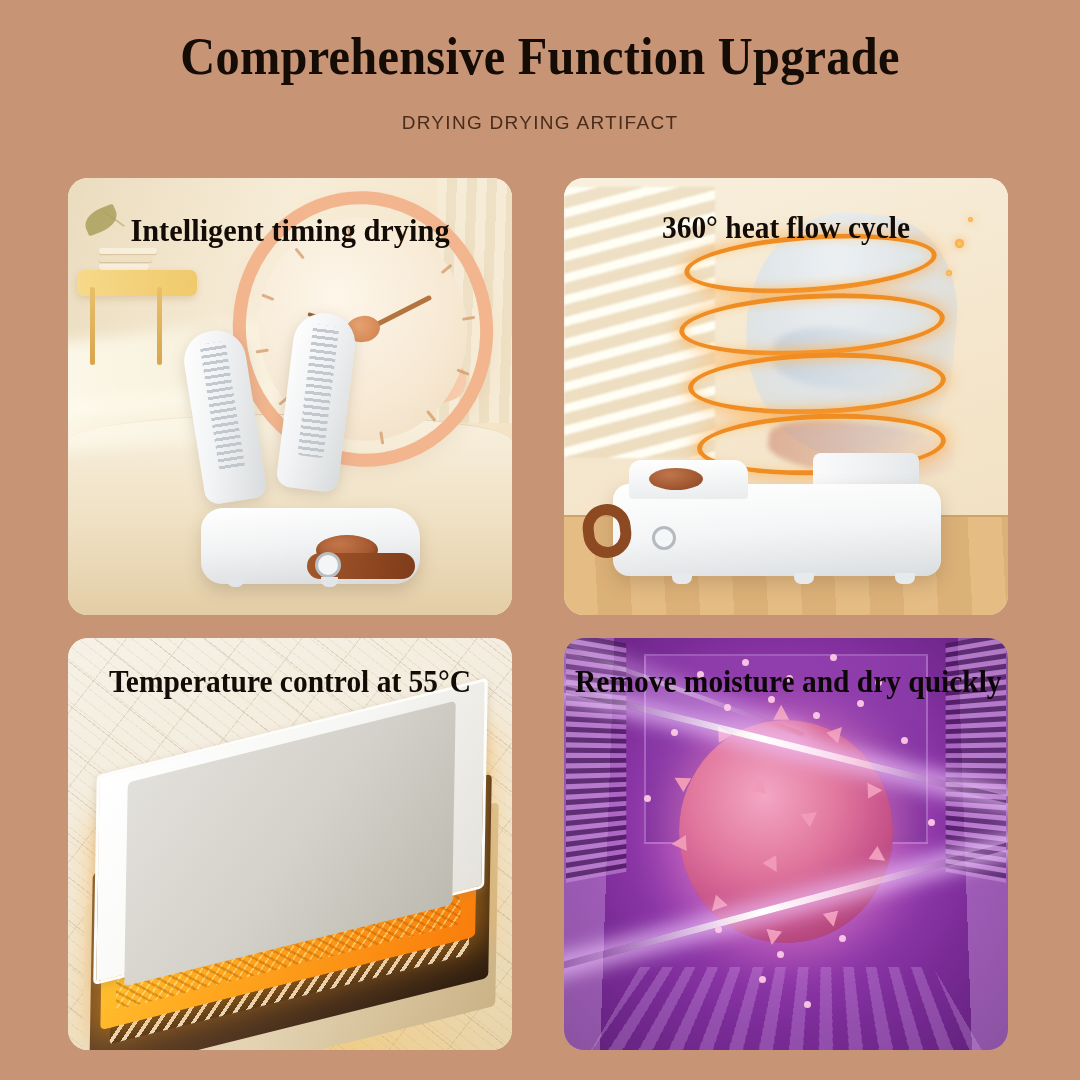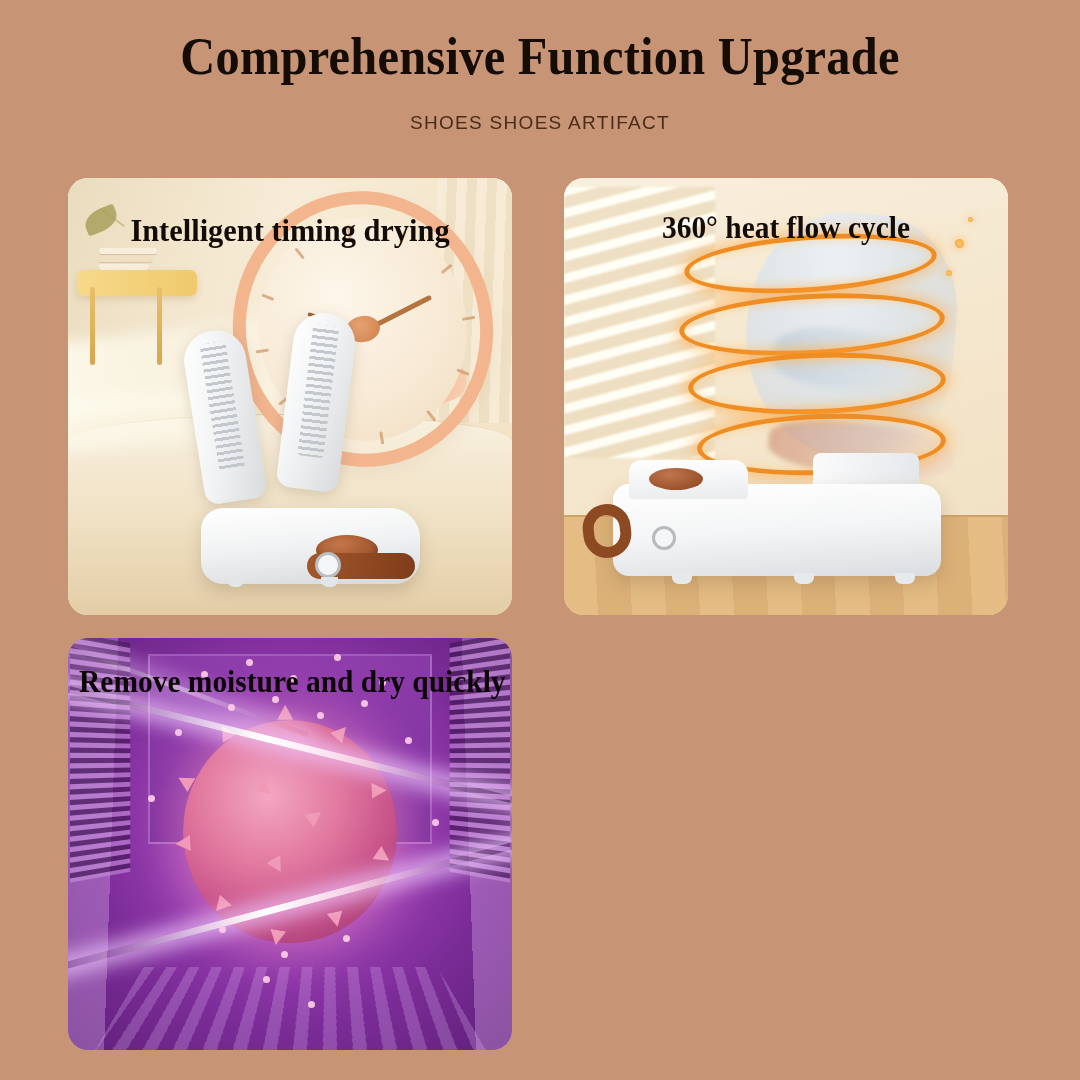--- a/index.html
+++ b/index.html
@@ -390,21 +390,21 @@
   .p4-dots i {
     position:absolute; width:7px; height:7px; border-radius:50%;
     background:rgba(255,205,230,.92);
   }
 </style>
 </head>
 <body>
 
 <div id="header">
   <div id="main-title">Comprehensive Function Upgrade</div>
-  <div id="sub-title">SHOES SHOES ARTIFACT</div>
+  <div id="sub-title">DRYING DRYING ARTIFACT</div>
 </div>
 
 <div id="panel-grid">
 
   <div class="panel" id="panel-timing">
     <div class="scene">
       <div class="p1-wall"></div>
       <div class="p1-curtain"></div>
       <div class="p1-floor"></div>
       <div class="p1-sunbeam"></div>
@@ -484,20 +484,38 @@
         <div class="p2-strap2"></div>
         <div class="p2-dial2"></div>
         <div class="p2-foot2" style="left:18%"></div>
         <div class="p2-foot2" style="left:55%"></div>
         <div class="p2-foot2" style="left:86%"></div>
       </div>
     </div>
     <div class="caption" id="cap-heat">360° heat flow cycle</div>
   </div>
 
+  <div class="panel" id="panel-temp">
+    <div class="scene">
+      <div class="p3-blueprint"></div>
+      <div class="p3-warmglow"></div>
+      <div class="p3-stack">
+        <div class="p3-layer p3-bottom"></div>
+        <div class="p3-layer p3-dark">
+          <div class="p3-fins"></div>
+        </div>
+        <div class="p3-layer p3-ptc">
+          <div class="p3-ptc-grid"></div>
+        </div>
+        <div class="p3-layer p3-plate-white"></div>
+        <div class="p3-layer p3-plate-grey"></div>
+      </div>
+    </div>
+    <div class="caption" id="cap-temp">Temperature control at 55°C</div>
+  </div>
 
   <div class="panel" id="panel-sterilize">
     <div class="scene">
       <div class="p4-chamber"></div>
       <div class="p4-backwall"></div>
       <div class="p4-vent-l"></div>
       <div class="p4-vent-r"></div>
       <div class="p4-floorfan"></div>
 
       <div class="p4-germ">

